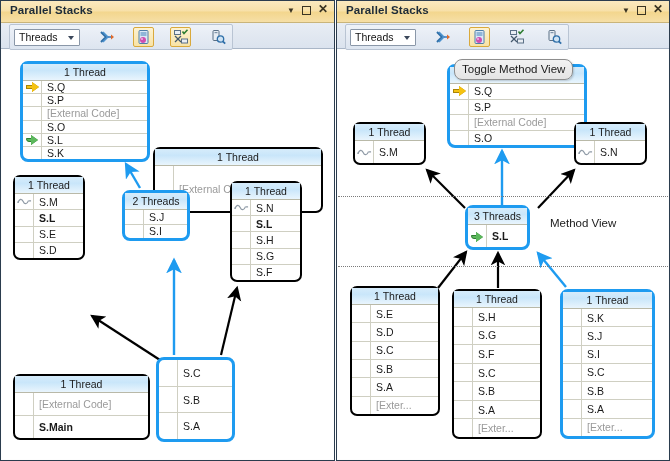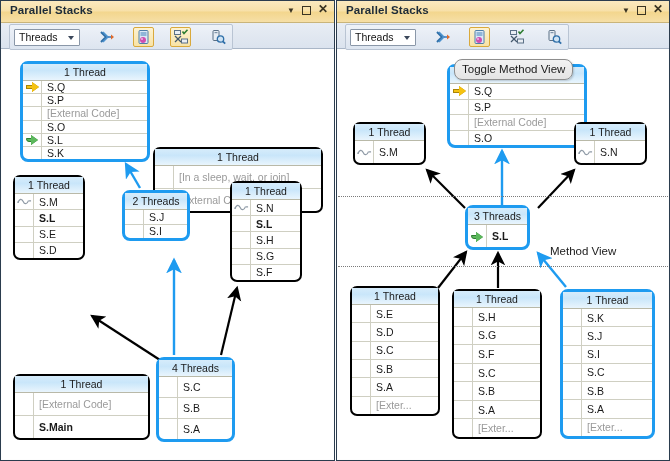--- a/index.html
+++ b/index.html
@@ -193,24 +193,20 @@
                 </div>
               </div>
             </div>
           </div>
           <div class="box black" style="left: 151px; top: 97px; width: 170px; height: 66px;">
             <div class="inner">
               <div class="hdr">1 Thread</div>
               <div class="rows">
                 <div class="row">
                   <span class="gut"></span>
-                  <span class="txt ext">[In a sleep, wait, or join]</span>
-                </div>
-                <div class="row">
-                  <span class="gut"></span>
                   <span class="txt ext">[External Code]</span>
                 </div>
               </div>
             </div>
           </div>
           <div class="box black" style="left: 11px; top: 125px; width: 72px; height: 85px;">
             <div class="inner">
               <div class="hdr">1 Thread</div>
               <div class="rows">
                 <div class="row">
@@ -279,21 +275,20 @@
                 </div>
                 <div class="row">
                   <span class="gut"></span>
                   <span class="txt">S.F</span>
                 </div>
               </div>
             </div>
           </div>
           <div class="box blue" style="left: 154px; top: 307px; width: 79px; height: 85px;">
             <div class="inner">
-              <div class="hdr">4 Threads</div>
               <div class="rows">
                 <div class="row">
                   <span class="gut"></span>
                   <span class="txt">S.C</span>
                 </div>
                 <div class="row">
                   <span class="gut"></span>
                   <span class="txt">S.B</span>
                 </div>
                 <div class="row">
@@ -384,21 +379,21 @@
         <path d="M164,155 L164,101" stroke="#1e9bf0" stroke-width="2.4" fill="none" marker-end="url(#lh)"></path>
 
         <path d="M100,238 L128,202" stroke="#000" stroke-width="2.2" fill="none" marker-end="url(#bh)"></path>
 
         <path d="M160,238 L160,203" stroke="#000" stroke-width="2.2" fill="none" marker-end="url(#bh)"></path>
 
         <path d="M228,237 L200,203" stroke="#1e9bf0" stroke-width="2.4" fill="none" marker-end="url(#lh)"></path>
       </svg>
       <div class="dotted" style="top:146px;"></div>
       <div class="dotted" style="top:216px;"></div>
-      <div class="mv-label" style="left:212px;top:167px;margin-top:28px;">Method View</div>
+      <div class="mv-label" style="left:212px;top:167px;">Method View</div>
       <div id="right-boxes">
           <div class="box blue" style="left: 109px; top: 14px; width: 140px; height: 84px;">
             <div class="inner">
               <div class="hdr">1 Thread</div>
               <div class="rows">
                 <div class="row">
                   <span class="gut">
                     <span class="ic-yellow"></span>
                   </span>
                   <span class="txt">S.Q</span>

